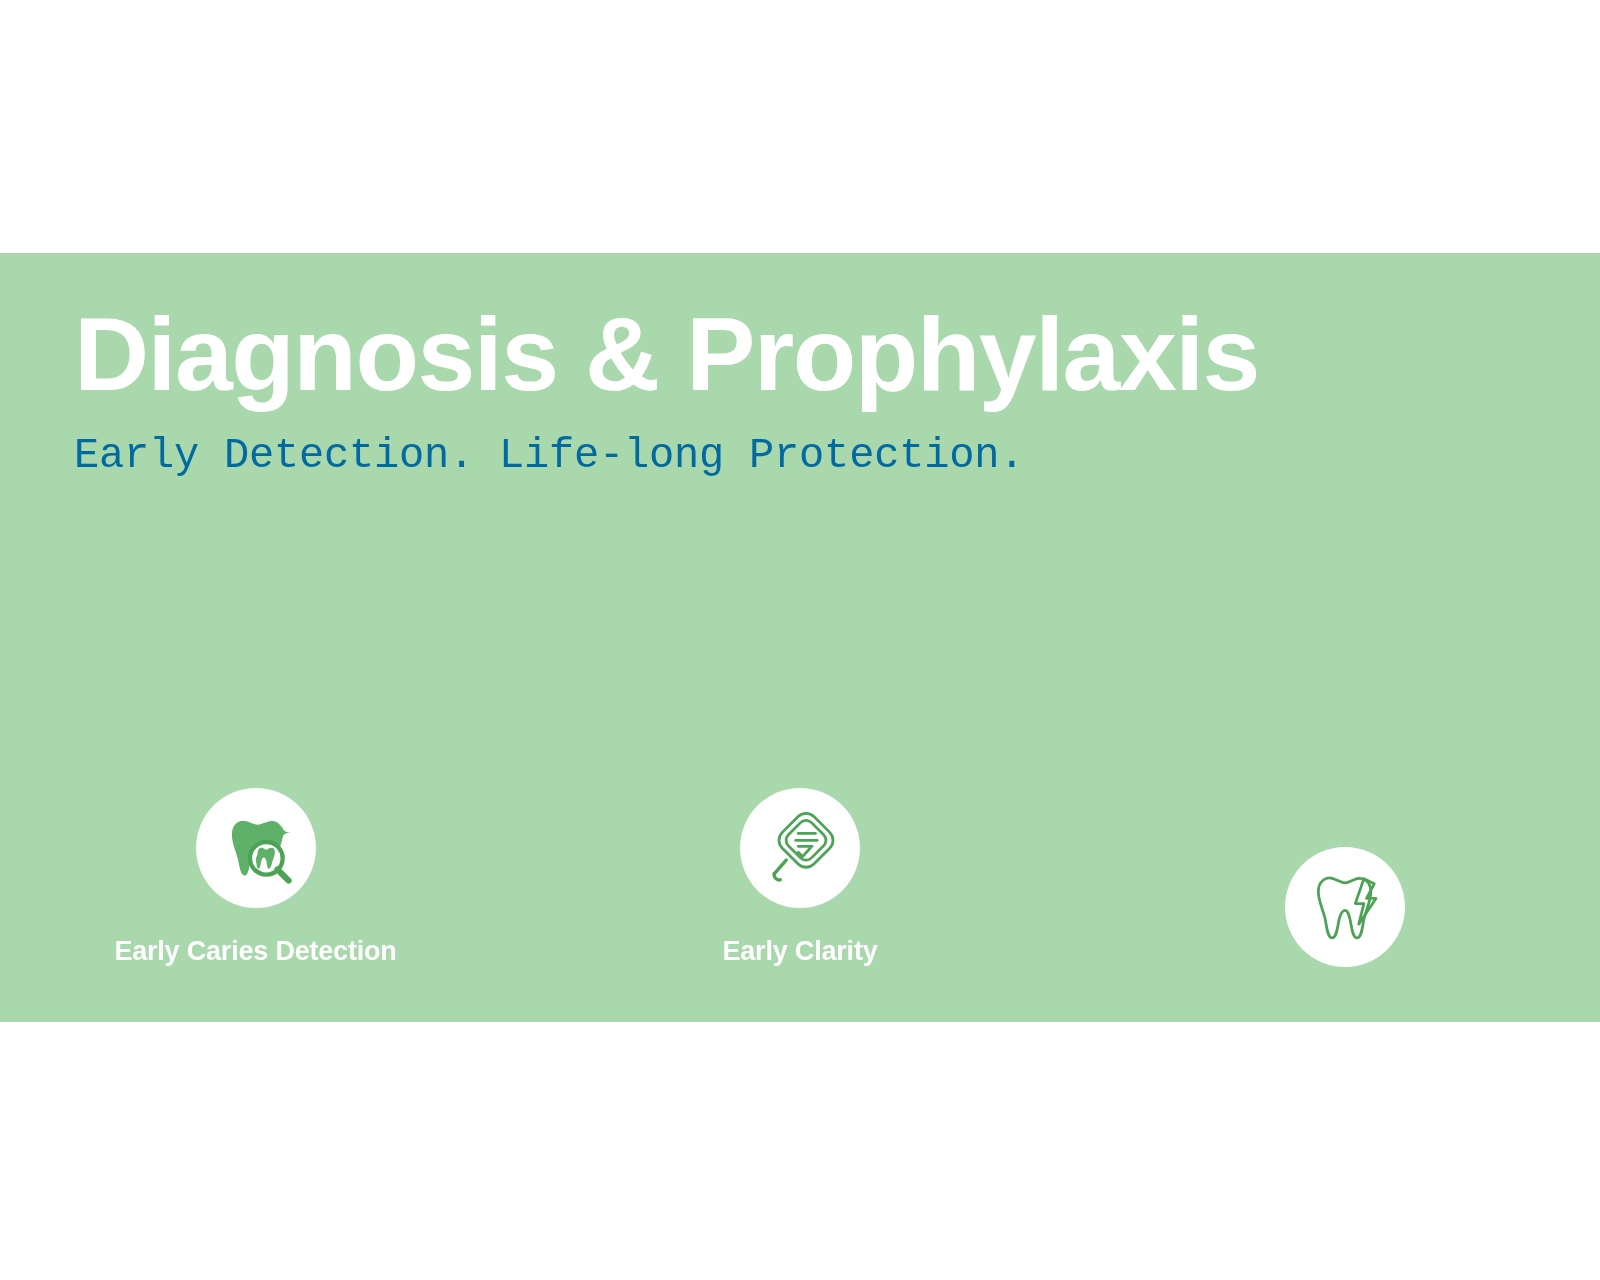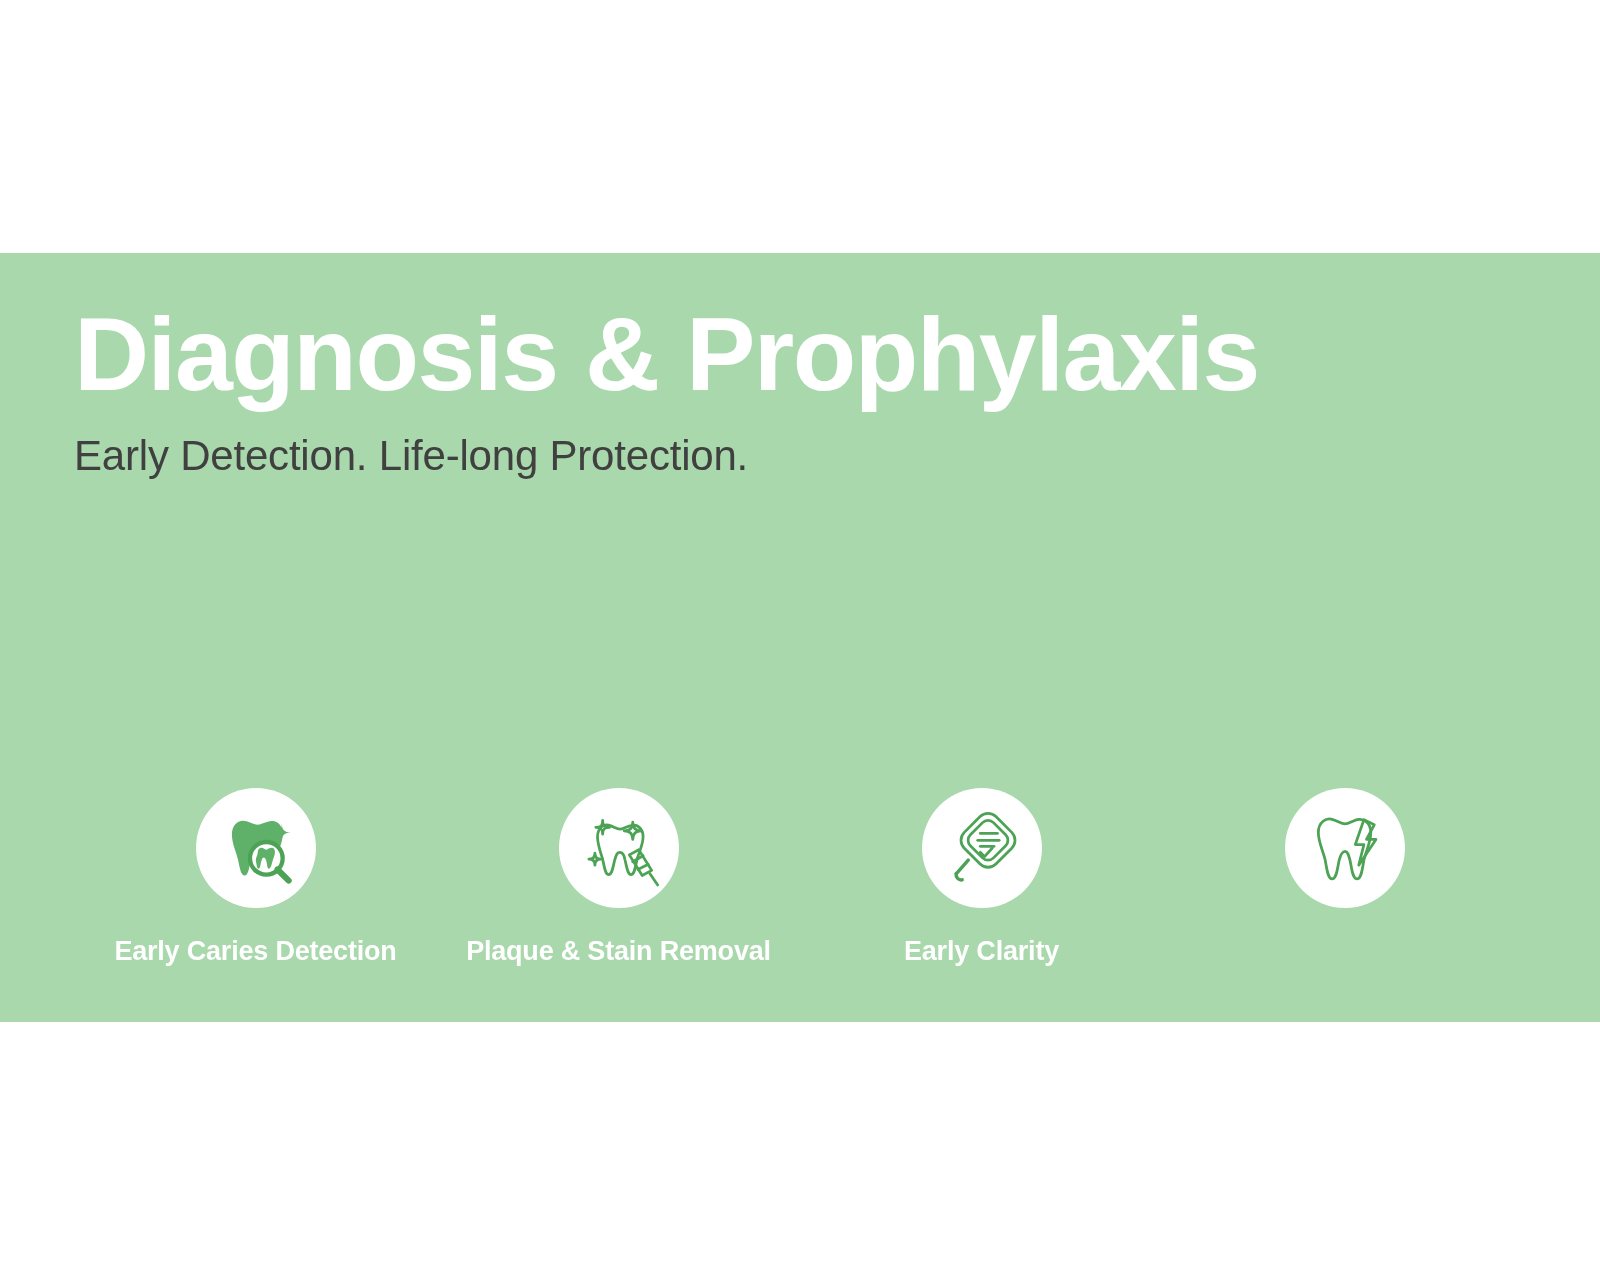--- a/index.html
+++ b/index.html
@@ -47,38 +47,38 @@
     font-size: 104px;
     line-height: 1.08;
     font-weight: 700;
     letter-spacing: -1.5px;
     color: #ffffff;
     white-space: nowrap;
   }
 
   .hero-subtitle {
     margin: 22px 0 0 0;
-    font-family: Liberation Sans, sans-serif;
+    font-family: Liberation Mono, monospace;
     font-size: 42px;
     line-height: 1.15;
     font-weight: 400;
     letter-spacing: -0.2px;
-    color: #404040;
+    color: #0369a1;
     white-space: nowrap;
   }
 
   
   .feature-row {
     position: absolute;
     left: 74px;
     top: 535px;
     width: 1452px;
     display: flex;
     flex-direction: row;
-    align-items: flex-start;
+    align-items: flex-end;
     justify-content: space-between;
   }
 
   .feature-item {
     width: 363px;
     display: flex;
     flex-direction: column;
     align-items: center;
     text-align: center;
   }
@@ -164,54 +164,20 @@
             <path d="M80 21
                      C80 29, 83 32, 91 32
                      C83 32, 80 35, 80 43
                      C80 35, 77 32, 69 32
                      C77 32, 80 29, 80 21 Z" fill="#5fb069"></path>
           </svg>
         </div>
         <div class="feature-label">Early Caries Detection</div>
       </div>
 
-      <div class="feature-item">
-        <div class="feature-badge">
-          <svg viewBox="0 0 100 100">
-            <g fill="none" stroke="#4ca355" stroke-width="3.2" stroke-linecap="round" stroke-linejoin="round">
-
-              <path d="M25 37
-                       C25 26, 33 21, 40 24
-                       C45 26, 48 28, 51 28
-                       C55 28, 58 25, 64 24
-                       C71 22, 78 27, 78 37
-                       C78 46, 74 53, 71 63
-                       C69 72, 68 81, 64 81
-                       C60 81, 59 72, 57 64
-                       C56 57, 54 55, 51 55
-                       C48 55, 47 57, 45 64
-                       C43 72, 42 81, 38 81
-                       C34 81, 33 72, 31 63
-                       C28 53, 25 46, 25 37 Z"></path>
-
-              <path d="M62 58 L73 52 L88 76 L77 82 Z"></path>
-              <line x1="66" y1="66" x2="78" y2="59"></line>
-              <line x1="72" y1="75" x2="84" y2="69"></line>
-              <line x1="86" y1="80" x2="95" y2="93"></line>
-            </g>
-
-            <g fill="none" stroke="#4ca355" stroke-width="3.2" stroke-linejoin="round">
-              <path d="M31 18 C31 24, 33 26, 39 26 C33 26, 31 28, 31 34 C31 28, 29 26, 23 26 C29 26, 31 24, 31 18 Z"></path>
-              <path d="M66 20 C66 27, 69 30, 76 30 C69 30, 66 33, 66 40 C66 33, 63 30, 56 30 C63 30, 66 27, 66 20 Z"></path>
-              <path d="M22 56 C22 61, 24 63, 29 63 C24 63, 22 65, 22 70 C22 65, 20 63, 15 63 C20 63, 22 61, 22 56 Z"></path>
-            </g>
-          </svg>
-        </div>
-        <div class="feature-label">Plaque &amp; Stain Removal</div>
-      </div>
 
       <div class="feature-item">
         <div class="feature-badge">
           <svg viewBox="0 0 100 100">
             <g fill="none" stroke="#4ca355" stroke-width="3.2" stroke-linecap="round" stroke-linejoin="round">
 
               <rect x="31" y="15" width="52" height="52" rx="13" ry="13" transform="rotate(45 57 41)"></rect>
 
               <rect x="38" y="22" width="38" height="38" rx="9" ry="9" transform="rotate(45 57 41)"></rect>
 

